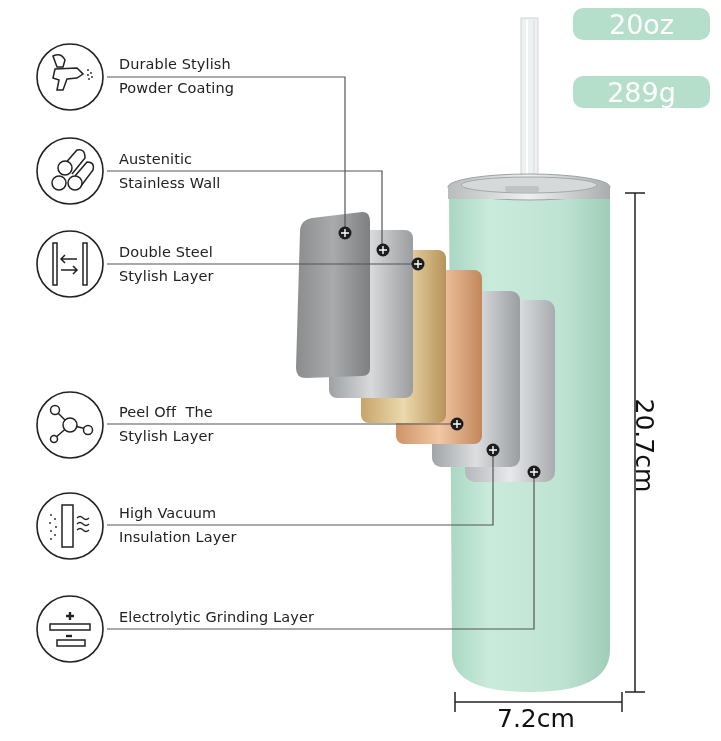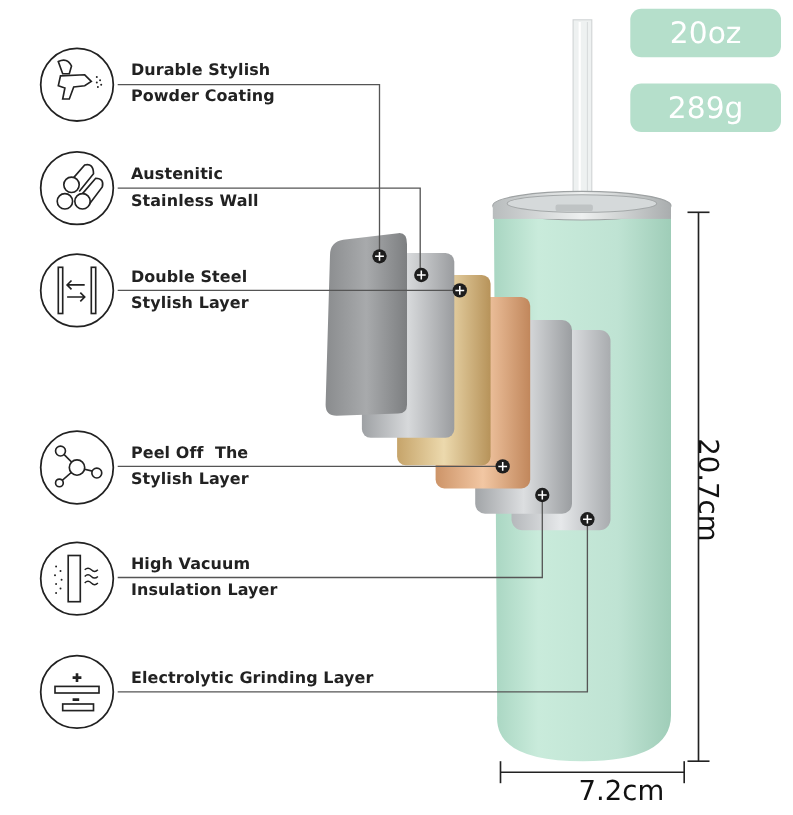--- a/index.html
+++ b/index.html
@@ -1,20 +1,20 @@
 <!DOCTYPE html>
 <html><head>
 <meta charset="utf-8">
 <style>
   html, body { margin:0; padding:0; background:#ffffff; }
   body { width:721px; height:741px; position:relative; overflow:hidden; font-family:"DejaVu Sans", sans-serif; }
   .abs { position:absolute; }
   .feature-icon { position:absolute; width:70px; height:70px; }
-  .feature-label { position:absolute; font-size:14.5px; color:#222; line-height:24px; letter-spacing:0.1px;font-weight:bold; }
-  .badge { position:absolute; left:573px; width:137px; height:44px; border-radius:10px; background:#b5dfcb; color:#fff; font-size:27px; display:flex; align-items:center; justify-content:center; font-family:"DejaVu Sans", sans-serif; }
+  .feature-label { position:absolute; font-size:14.5px; color:#222; line-height:24px; letter-spacing:0.1px; }
+  .badge { position:absolute; left:573px; width:137px; height:32px; border-radius:10px; background:#b5dfcb; color:#fff; font-size:27px; display:flex; align-items:center; justify-content:center; font-family:"DejaVu Sans", sans-serif; }
   .dim-text { position:absolute; font-size:25px; color:#111; font-family:"DejaVu Sans", sans-serif; }
   svg { display:block; }
 </style>
 </head>
 <body>
 
 <svg class="abs" style="left:0;top:0" width="721" height="741" viewBox="0 0 721 741">
   <defs>
     <linearGradient id="tumb" x1="0" x2="1">
       <stop offset="0" stop-color="#a9d6c2"></stop>
@@ -132,21 +132,21 @@
 </svg>
 
 <div class="badge" style="top:8px">
     <span>20oz</span>
   </div>
 <div class="badge" style="top:76px">
     <span>289g</span>
   </div>
 
 <div class="dim-text" style="left:604px;top:424px;transform:rotate(90deg);transform-origin:center;width:80px;text-align:center;">20.7cm</div>
-<div class="dim-text" style="left:526px;top:704px;">7.2cm</div>
+<div class="dim-text" style="left:497px;top:704px;">7.2cm</div>
 
 <svg class="feature-icon" style="left:35px;top:42px" viewBox="0 0 70 70">
   <circle cx="35" cy="35" r="33" fill="#fff" stroke="#222" stroke-width="1.6"></circle>
   <g fill="none" stroke="#222" stroke-width="1.5">
     <path d="M18 14 Q26 10 30 18 L28 25 L22 25 Z"></path>
     <path d="M20 27 L42 26 L48 32 L42 36 L32 37 L28 48 L22 48 L24 38 L18 36 Z"></path>
   </g>
   <g fill="#222">
       <circle cx="53" cy="28" r="0.9"></circle>
       <circle cx="56" cy="31" r="0.9"></circle>

